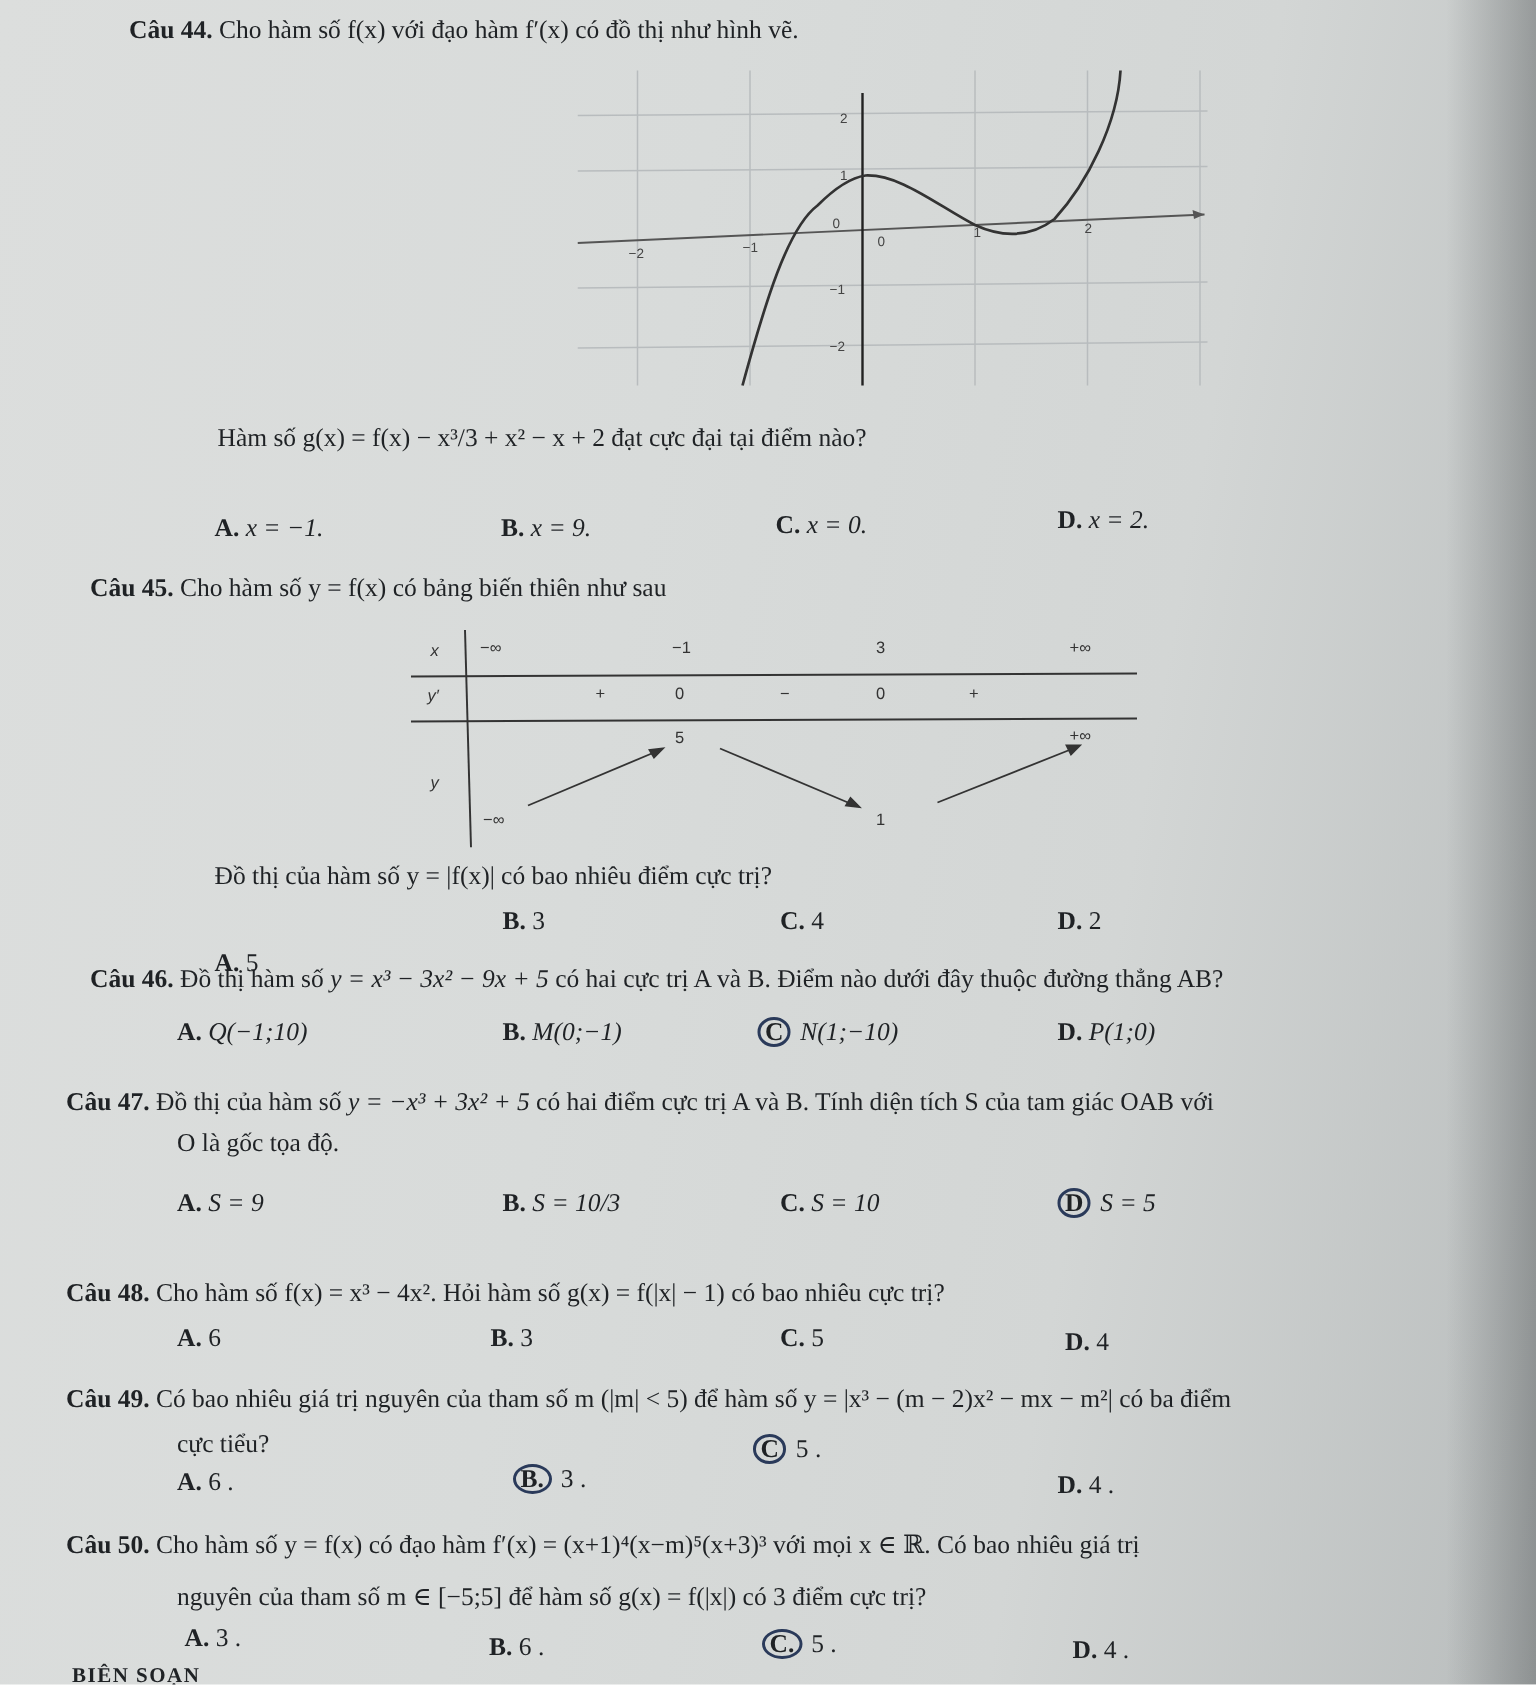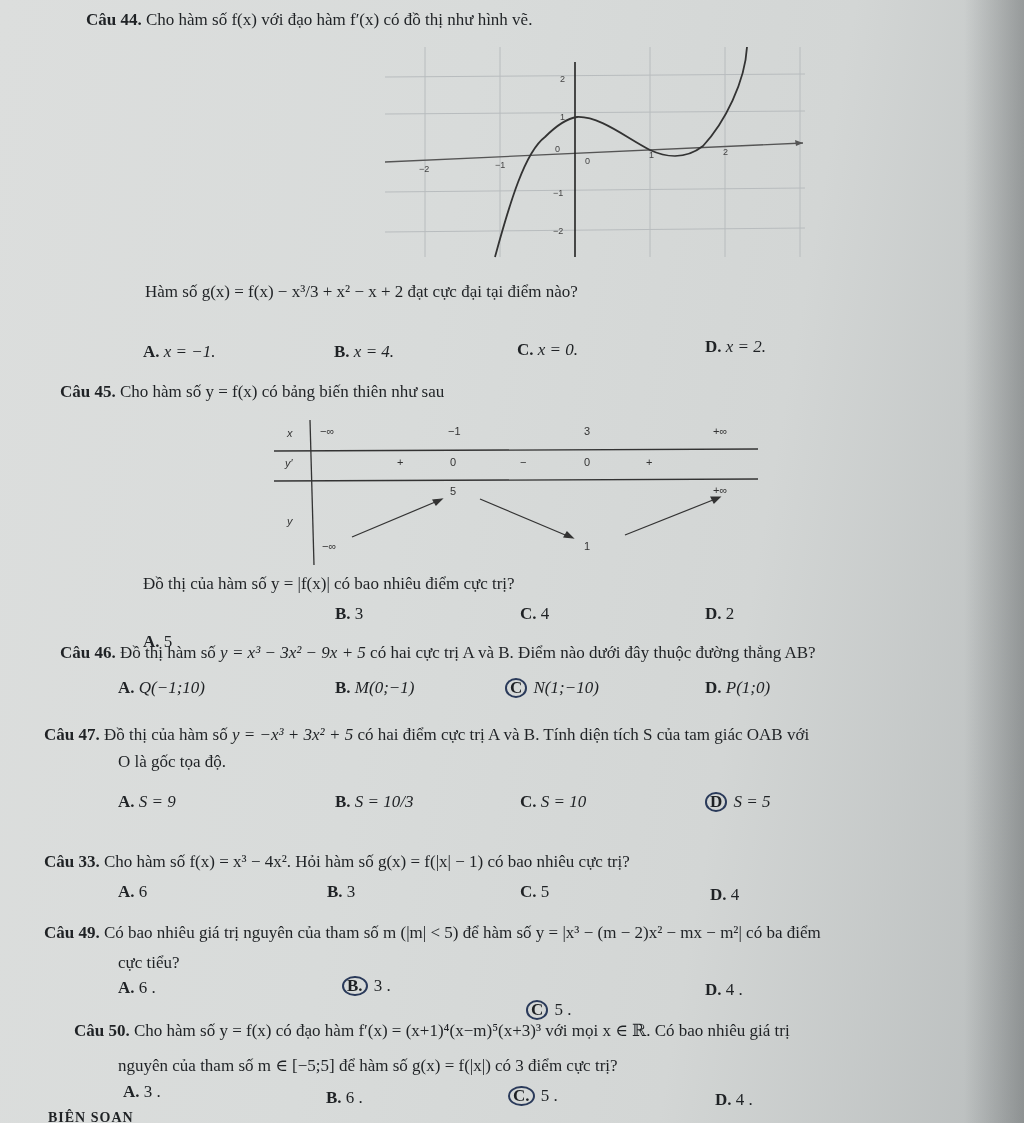--- a/index.html
+++ b/index.html
@@ -68,21 +68,21 @@
   </g>
 
   <path d="M 110 215 C 125 160, 140 110, 160 95 C 175 80, 185 76, 192 75 C 215 74, 240 95, 265 108 C 280 115, 300 118, 318 104 C 340 80, 360 40, 362 5" fill="none" stroke="#333" stroke-width="1.8"></path>
 </svg>
 
 <div class="abs txt" style="left:145px; top:282px;">
   <span>Hàm số g(x) = f(x) − x³/3 + x² − x + 2 đạt cực đại tại điểm nào?</span>
 </div>
 
 <div class="abs opt" style="left:143px; top:342px;"><b>A.</b> <span class="math">x = −1.</span></div>
-<div class="abs opt" style="left:334px; top:342px;"><b>B.</b> <span class="math">x = 4.</span></div>
+<div class="abs opt" style="left:334px; top:342px;"><b>B.</b> <span class="math">x = 9.</span></div>
 <div class="abs opt" style="left:517px; top:340px;"><b>C.</b> <span class="math">x = 0.</span></div>
 <div class="abs opt" style="left:705px; top:337px;"><b>D.</b> <span class="math">x = 2.</span></div>
 
 <div class="abs txt" style="left:60px; top:382px;">
   <span class="q-label">Câu 45.</span>
   <span>Cho hàm số y = f(x) có bảng biến thiên như sau</span>
 </div>
 
 <svg class="abs" style="left:270px; top:415px;" width="490" height="150" viewBox="0 0 490 150">
   <line x1="40" y1="5" x2="44" y2="150" stroke="#333" stroke-width="1.3"></line>
@@ -148,43 +148,43 @@
 <div class="abs txt" style="left:118px; top:752px;">
   <span>O là gốc tọa độ.</span>
 </div>
 
 <div class="abs opt" style="left:118px; top:792px;"><b>A.</b> <span class="math">S = 9</span></div>
 <div class="abs opt" style="left:335px; top:792px;"><b>B.</b> <span class="math">S = 10/3</span></div>
 <div class="abs opt" style="left:520px; top:792px;"><b>C.</b> <span class="math">S = 10</span></div>
 <div class="abs opt" style="left:705px; top:792px;"><b class="circled">D</b> <span class="math">S = 5</span></div>
 
 <div class="abs txt" style="left:44px; top:852px;">
-  <span class="q-label">Câu 33.</span>
+  <span class="q-label">Câu 48.</span>
   <span>Cho hàm số f(x) = x³ − 4x². Hỏi hàm số g(x) = f(|x| − 1) có bao nhiêu cực trị?</span>
 </div>
 
 <div class="abs opt" style="left:118px; top:882px;"><b>A.</b> <span>6</span></div>
 <div class="abs opt" style="left:327px; top:882px;"><b>B.</b> <span>3</span></div>
 <div class="abs opt" style="left:520px; top:882px;"><b>C.</b> <span>5</span></div>
 <div class="abs opt" style="left:710px; top:885px;"><b>D.</b> <span>4</span></div>
 
 <div class="abs txt" style="left:44px; top:923px;">
   <span class="q-label">Câu 49.</span>
   <span>Có bao nhiêu giá trị nguyên của tham số m (|m| &lt; 5) để hàm số y = |x³ − (m − 2)x² − mx − m²| có ba điểm</span>
 </div>
 <div class="abs txt" style="left:118px; top:953px;">
   <span>cực tiểu?</span>
 </div>
 
 <div class="abs opt" style="left:118px; top:978px;"><b>A.</b> <span>6 .</span></div>
 <div class="abs opt" style="left:322px; top:976px;padding-left:20px;"><b class="circled">B.</b> <span>3 .</span></div>
-<div class="abs opt" style="left:502px; top:1000px;margin-left:24px;"><b class="circled">C</b> <span>5 .</span></div>
+<div class="abs opt" style="left:502px; top:956px;"><b class="circled">C</b> <span>5 .</span></div>
 <div class="abs opt" style="left:705px; top:980px;"><b>D.</b> <span>4 .</span></div>
 
-<div class="abs txt" style="left:44px; top:1020px;margin-left:30px;">
+<div class="abs txt" style="left:44px; top:1020px;">
   <span class="q-label">Câu 50.</span>
   <span>Cho hàm số y = f(x) có đạo hàm f′(x) = (x+1)⁴(x−m)⁵(x+3)³ với mọi x ∈ ℝ. Có bao nhiêu giá trị</span>
 </div>
 <div class="abs txt" style="left:118px; top:1055px;">
   <span>nguyên của tham số m ∈ [−5;5] để hàm số g(x) = f(|x|) có 3 điểm cực trị?</span>
 </div>
 
 <div class="abs opt" style="left:123px; top:1082px;"><b>A.</b> <span>3 .</span></div>
 <div class="abs opt" style="left:326px; top:1088px;"><b>B.</b> <span>6 .</span></div>
 <div class="abs opt" style="left:508px; top:1086px;"><b class="circled">C.</b> <span>5 .</span></div>

